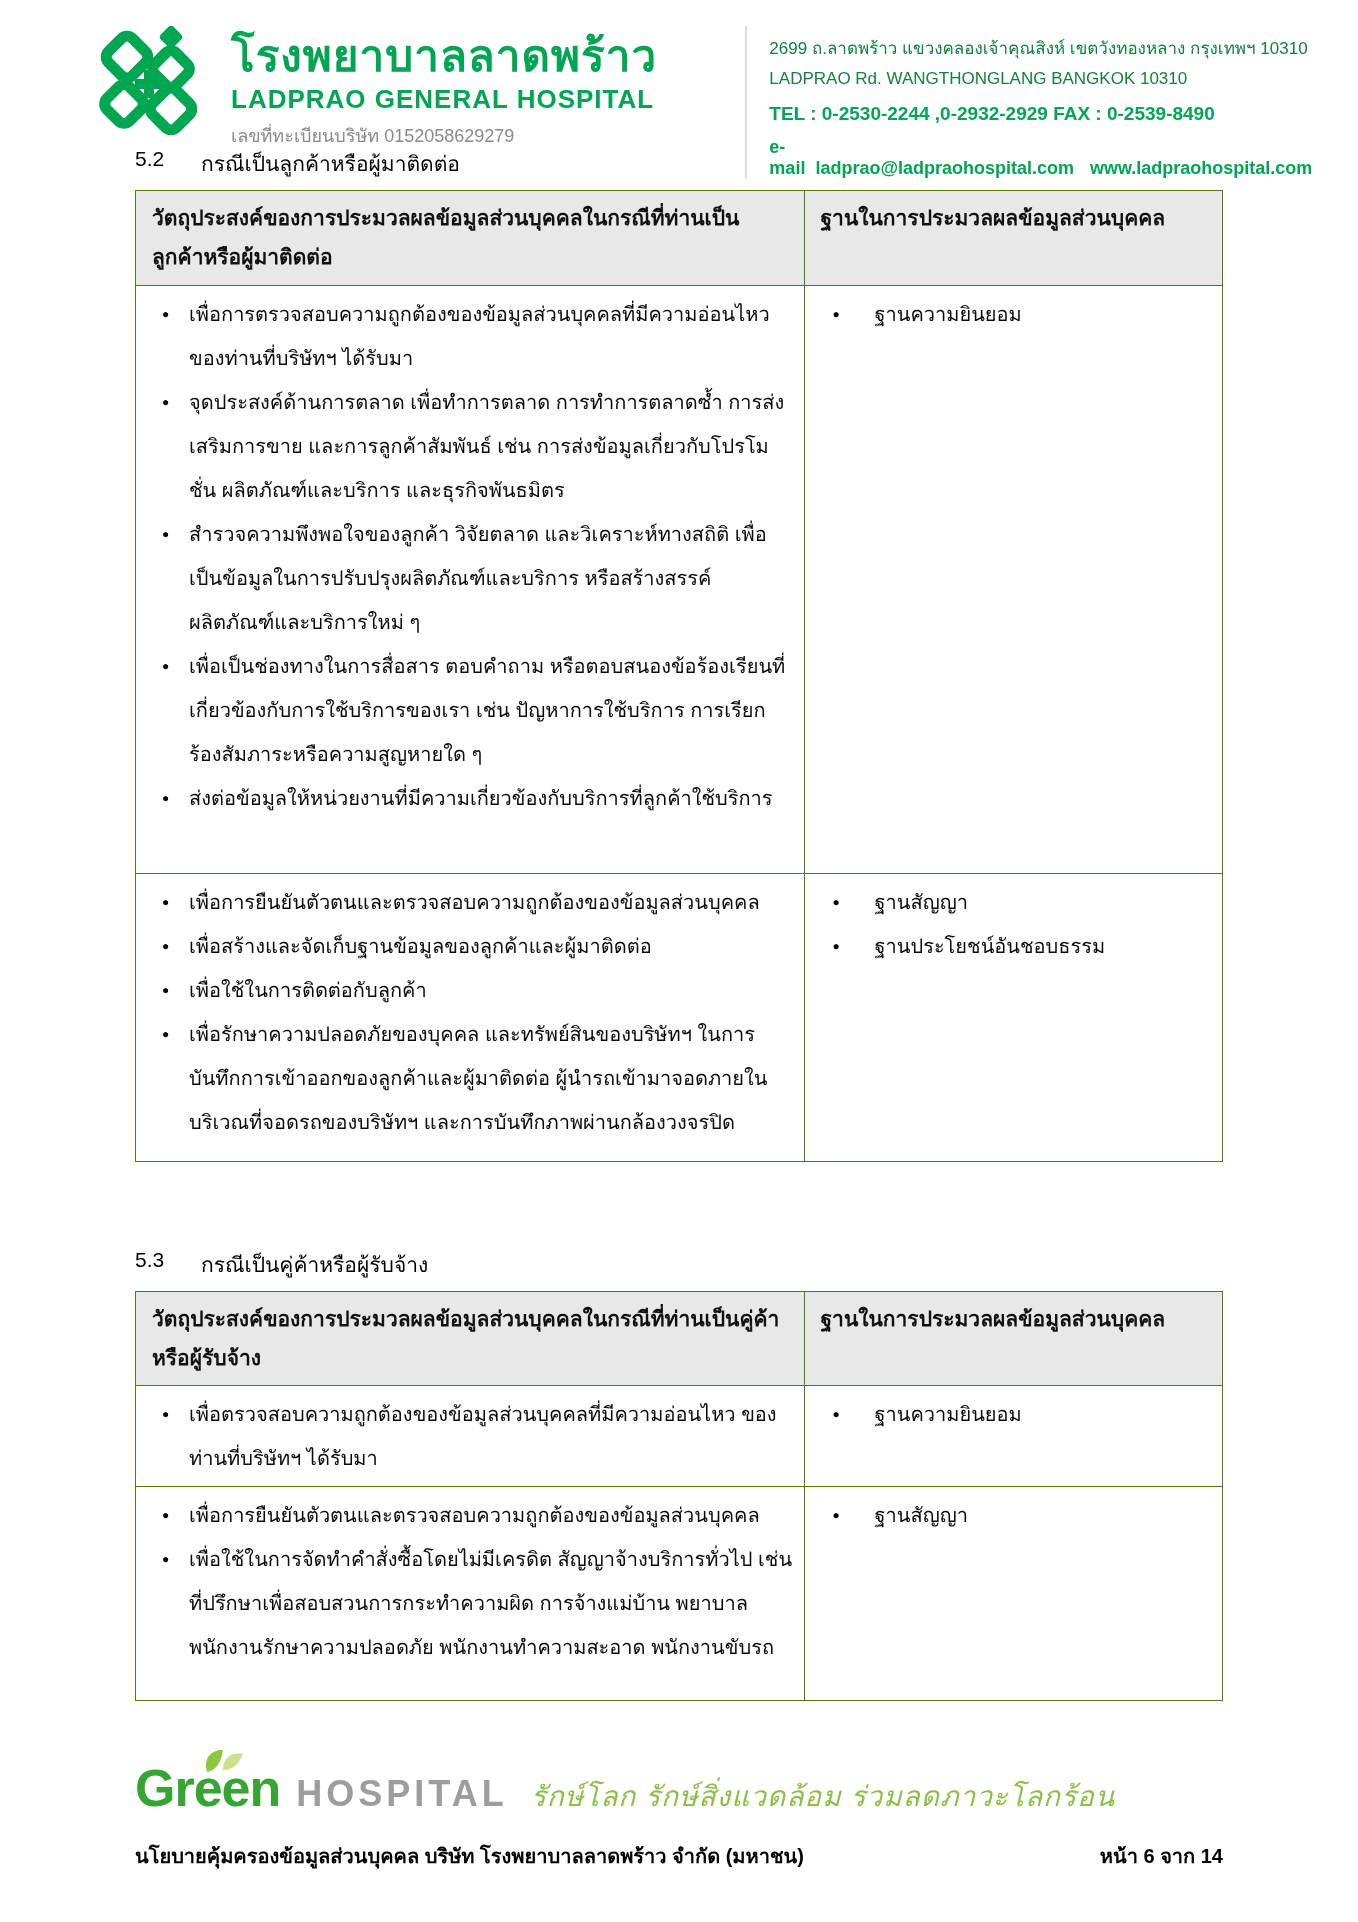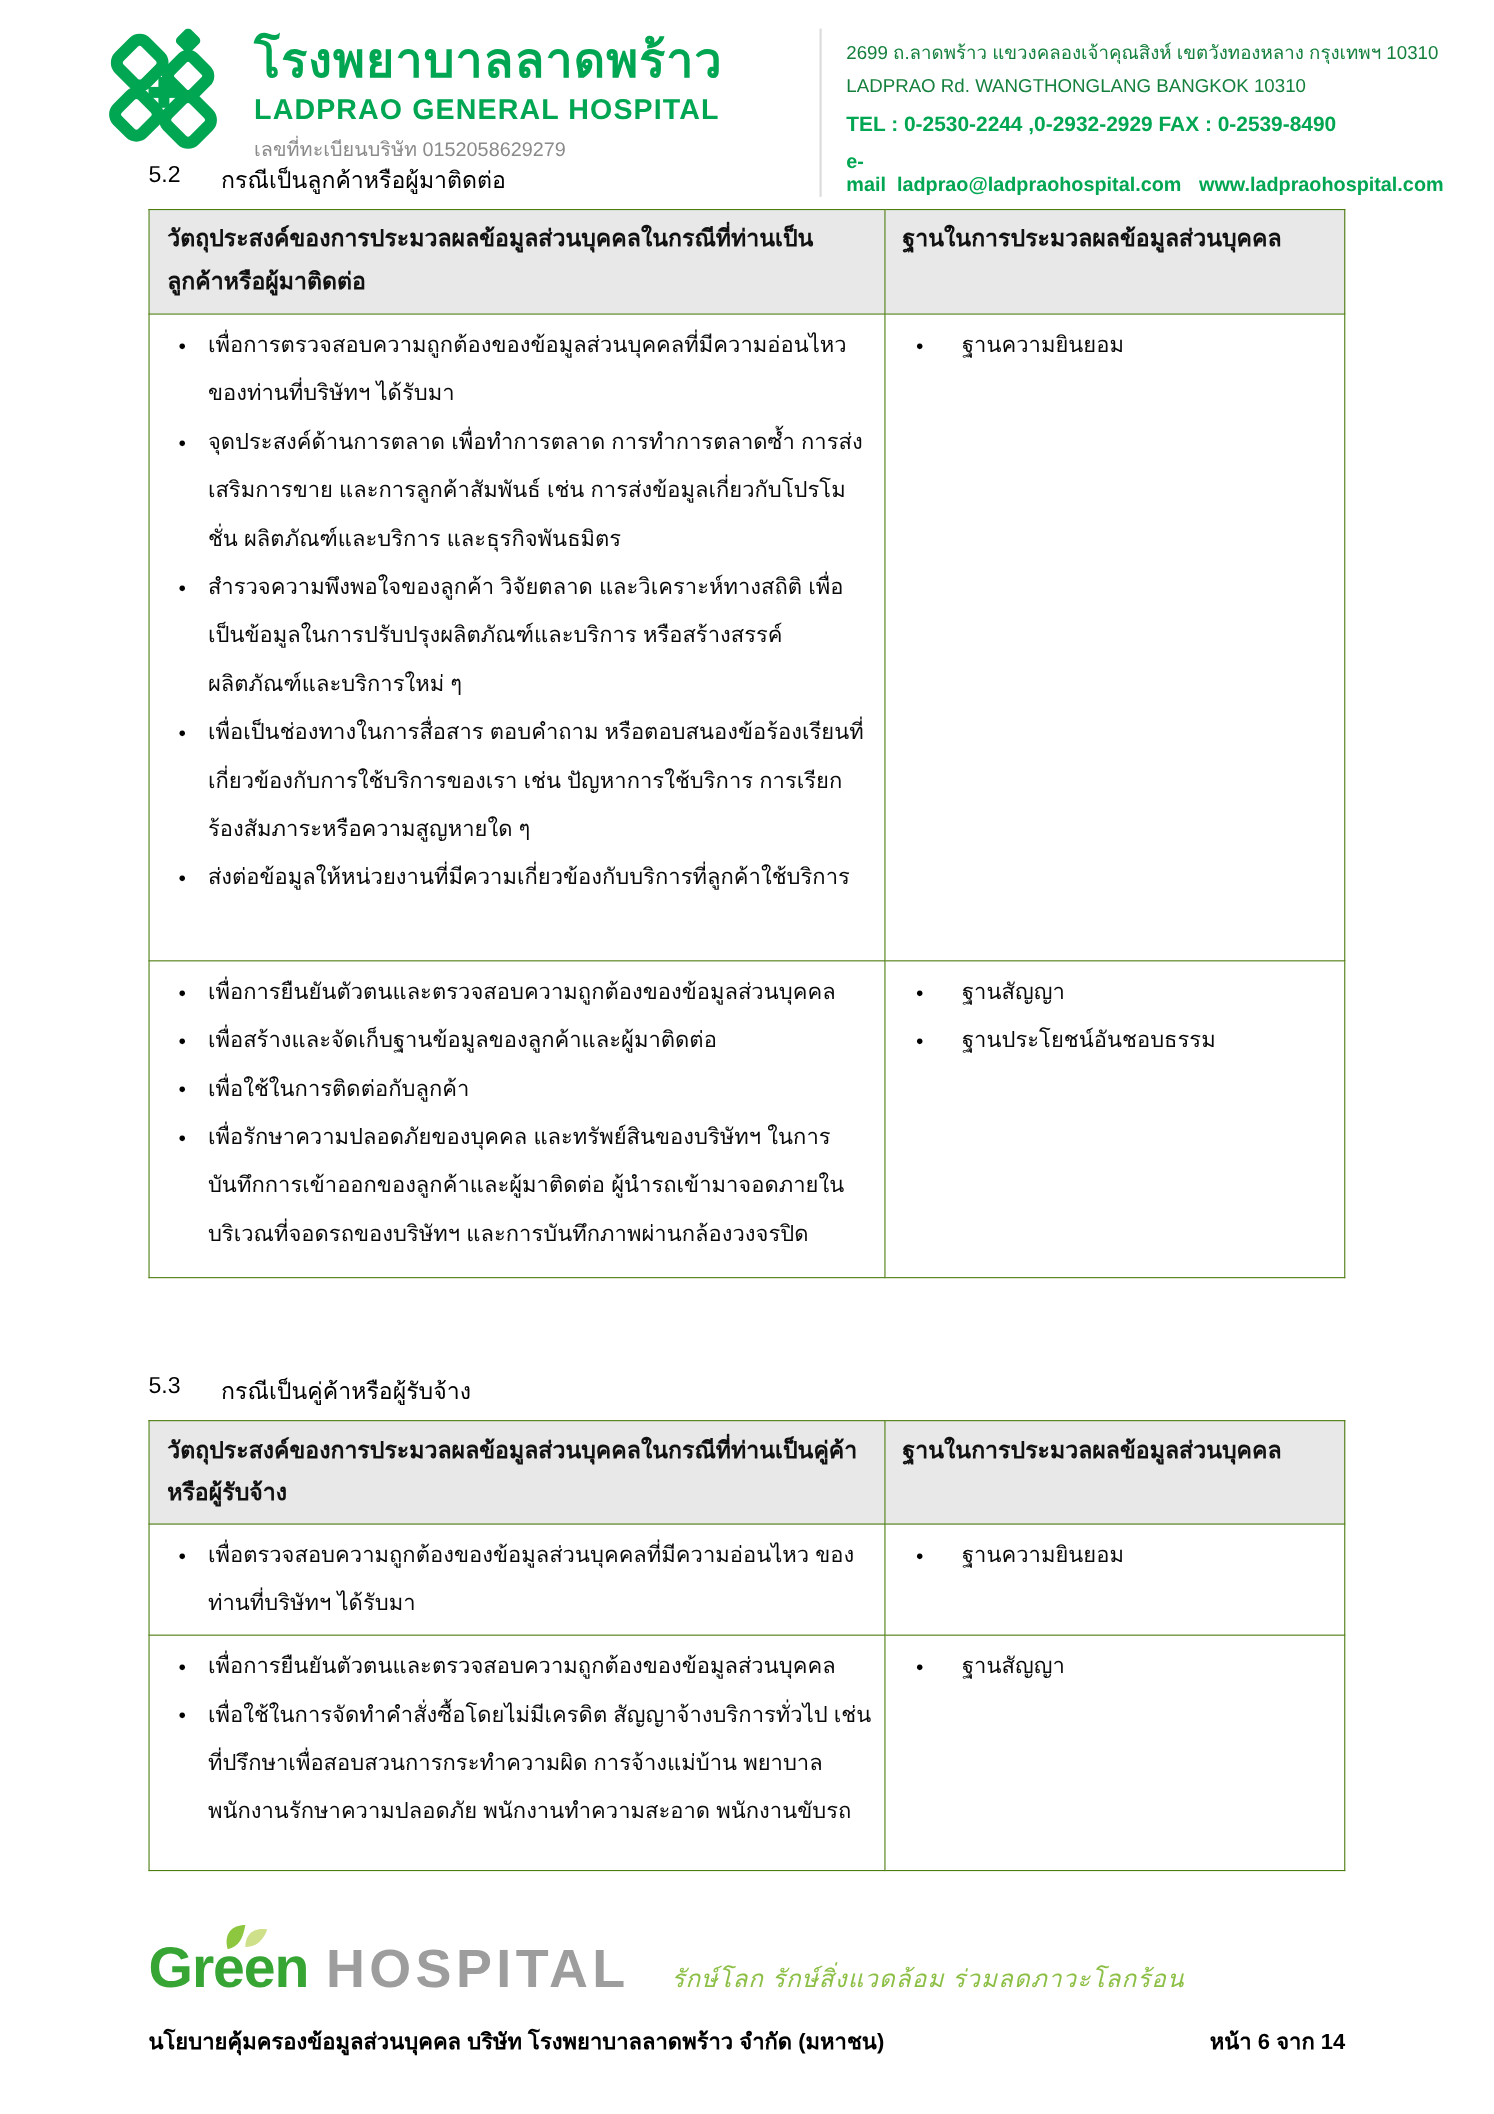--- a/index.html
+++ b/index.html
@@ -36,22 +36,22 @@
   td.basis ul.blist li::before{left:20px;}
   .h-t1{height:76px;} .r1-t1{height:588px;} .r2-t1{height:288px;}
   .h-t2{height:92px;} .r1-t2{height:86px;} .r2-t2{height:214px;}
   .gap-53{margin-top:86px;}
 
   
   .footer{position:absolute;left:135px;right:135px;top:1762px;}
   .glogo{display:flex;align-items:baseline;position:relative;}
   .gleaves{position:absolute;left:58px;top:-14px;}
   .gword{font-size:52px;font-weight:bold;color:#36a534;letter-spacing:-1px;line-height:1;}
-  .hword{font-size:49px;font-weight:bold;color:#9d9d9d;letter-spacing:4px;margin-left:16px;}
-  .slogan{font-size:22px;color:#8cbf45;font-style:italic;margin-left:38px;letter-spacing:1px;}
+  .hword{font-size:36px;font-weight:bold;color:#9d9d9d;letter-spacing:4px;margin-left:16px;}
+  .slogan{font-size:28px;color:#8cbf45;font-style:italic;margin-left:23px;letter-spacing:1px;}
   .docline{display:flex;justify-content:space-between;font-size:20px;font-weight:bold;color:#000;margin-top:22px;}
 </style>
 </head>
 <body>
 
 <div class="page">
 
   <div class="header">
     <div class="logo-box">
       <svg viewBox="0 0 125 112" width="125" height="112">

